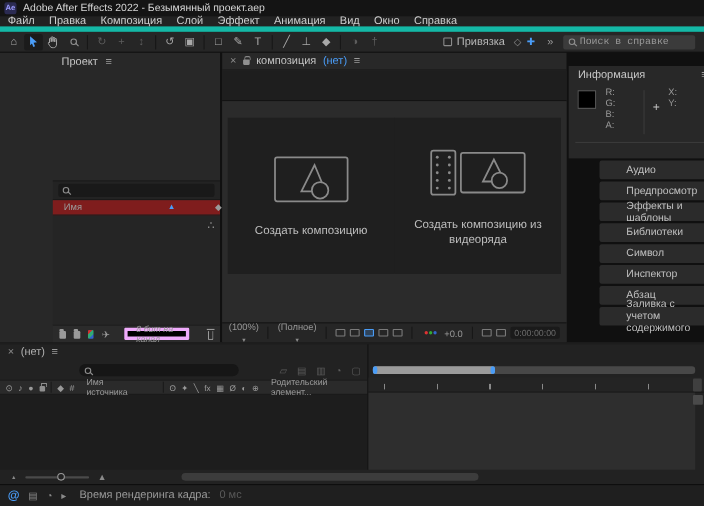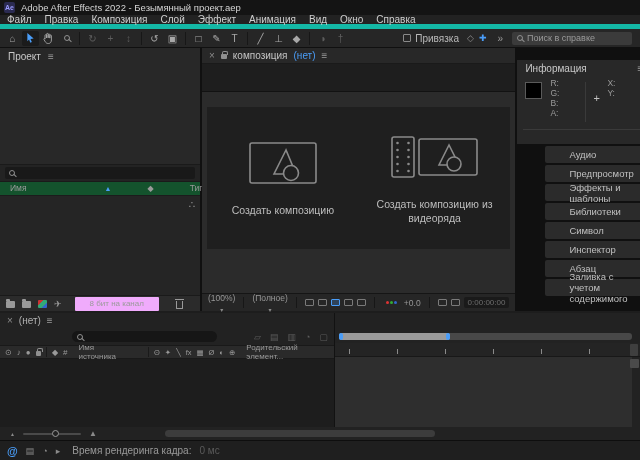--- a/index.html
+++ b/index.html
@@ -20,52 +20,52 @@
   .tsep{width:1px;height:13px;background:#171717;margin:0 3px;}
   .flexsp{flex:1;}
   .mag{display:inline-block;width:6px;height:6px;border:1px solid #8f8f8f;border-radius:50%;position:relative;flex:none;}
   .mag::after{content:"";position:absolute;width:4px;height:1px;background:#8f8f8f;right:-3px;bottom:-1px;transform:rotate(45deg);}
   .checkbox{width:8px;height:8px;border:1px solid #8a8a8a;border-radius:1px;background:transparent;}
   .snaplbl{color:#b9b9b9;margin:0 5px 0 3px;}
   .snapic{color:#8a8a8a;font-size:9px;margin:0 2px;}
   .snapic.blue{color:#4a9df8;}
   .overflow{color:#9a9a9a;margin:0 8px;font-size:10px;}
   .help-search{width:120px;height:13px;background:#3b3b3b;border-radius:2px;display:flex;align-items:center;gap:4px;padding:0 5px;margin-right:4px;}
-  .help-search input{background:transparent;border:none;outline:none;color:#bbb;font-size:9px;width:100%;font-family:Liberation Sans, sans-serif;}
+  .help-search input{background:transparent;border:none;outline:none;color:#bbb;font-size:9px;width:100%;font-family:Liberation Mono, monospace;}
   .help-search input::placeholder{color:#9a9a9a;}
   
   .main{position:absolute;top:48px;left:0;right:0;height:263px;display:flex;gap:2px;background:#101010;}
   .panel{background:#282828;display:flex;flex-direction:column;}
-  .p-project{width:200px;}
+  .p-project{width:200px;padding-left:48px;}
   .p-comp{flex:1;}
   .p-right{width:134px;background:transparent;gap:2px;}
   .phead{height:16px;display:flex;align-items:center;gap:7px;padding:0 8px;flex:none;}
   .ptitle{color:#c8c8c8;}
   .burger{color:#9a9a9a;font-size:10px;}
   .x{color:#8a8a8a;font-size:10px;}
   
   .proj-empty{flex:1;}
   .proj-search{height:18px;border-top:1px solid #1a1a1a;border-bottom:1px solid #1a1a1a;background:#232323;display:flex;align-items:center;padding:0 5px;flex:none;}
   .searchfield{flex:1;height:12px;background:#191919;border-radius:2px;display:flex;align-items:center;padding:0 4px;}
-  .proj-cols{height:14px;background:#14532d;border-bottom:1px solid #1c1c1c;display:flex;align-items:center;font-size:8.5px;color:#9a9a9a;flex:none;gap:28px;}
+  .proj-cols{height:14px;background:#7f1d1d;border-bottom:1px solid #1c1c1c;display:flex;align-items:center;font-size:8.5px;color:#9a9a9a;flex:none;gap:28px;}
   .col-name{margin-left:10px;}
   .sort{color:#4a9df8;font-size:7px;margin-left:50px;}
   .tagico{color:#9a9a9a;font-size:8px;margin-left:8px;}
   .col-type{margin-left:8px;}
   .col-size{margin-left:22px;}
   .col-rate{margin-left:8px;}
   .proj-list{flex:1;background:#252525;position:relative;}
   .flowchart{position:absolute;right:5px;top:3px;color:#9a9a9a;font-size:10px;}
   .proj-footer{height:16px;background:#2b2b2b;border-top:1px solid #1a1a1a;display:flex;align-items:center;gap:7px;padding:0 6px;flex:none;}
   .folder{width:9px;height:7px;background:#9a9a9a;border-radius:1px;position:relative;margin-top:2px;}
   .folder::before{content:"";position:absolute;top:-2px;left:0;width:4px;height:2px;background:#9a9a9a;border-radius:1px 1px 0 0;}
   .compthumb{width:9px;height:8px;border-radius:1px;background:linear-gradient(135deg,#c33 0 33%,#3a7 33% 66%,#36c 66%);}
   .plane{color:#9a9a9a;font-size:9px;}
-  .bitbtn{height:11px;background:#000000;border:7px solid #f0abfc;border-radius:1px;color:#9a9a9a;font-size:8px;
-          display:flex;align-items:center;padding:0 8px;margin-left:6px;}
+  .bitbtn{height:11px;background:#000000;border:3px solid #f0abfc;border-radius:1px;color:#9a9a9a;font-size:8px;
+          display:flex;align-items:center;padding:0 8px;margin-left:6px;font-style:italic;}
   .trash{width:7px;height:8px;border:1px solid #9a9a9a;border-top:none;border-radius:0 0 1px 1px;position:relative;margin-left:10px;margin-top:2px;}
   .trash::before{content:"";position:absolute;top:-2px;left:-2px;right:-2px;height:1px;background:#9a9a9a;}
   
   .comp-tab{height:16px;display:flex;align-items:center;gap:6px;padding:0 7px;border-bottom:1px solid #1a1a1a;flex:none;}
   .lock{position:relative;width:6px;height:5px;background:#8f8f8f;border-radius:1px;display:inline-block;margin-top:2px;}
   .lock::before{content:"";position:absolute;top:-3px;left:1px;width:4px;height:3px;border:1px solid #8f8f8f;border-bottom:none;border-radius:2px 2px 0 0;}
   .comp-name{color:#c4c4c4;}
   .comp-none{color:#4a9df8;}
   .comp-strip{height:28px;background:#1e1e1e;border-bottom:1px solid #121212;flex:none;}
   .comp-body{flex:1;background:#2b2b2b;display:flex;gap:0;padding:15px 5px 44px 5px;}

